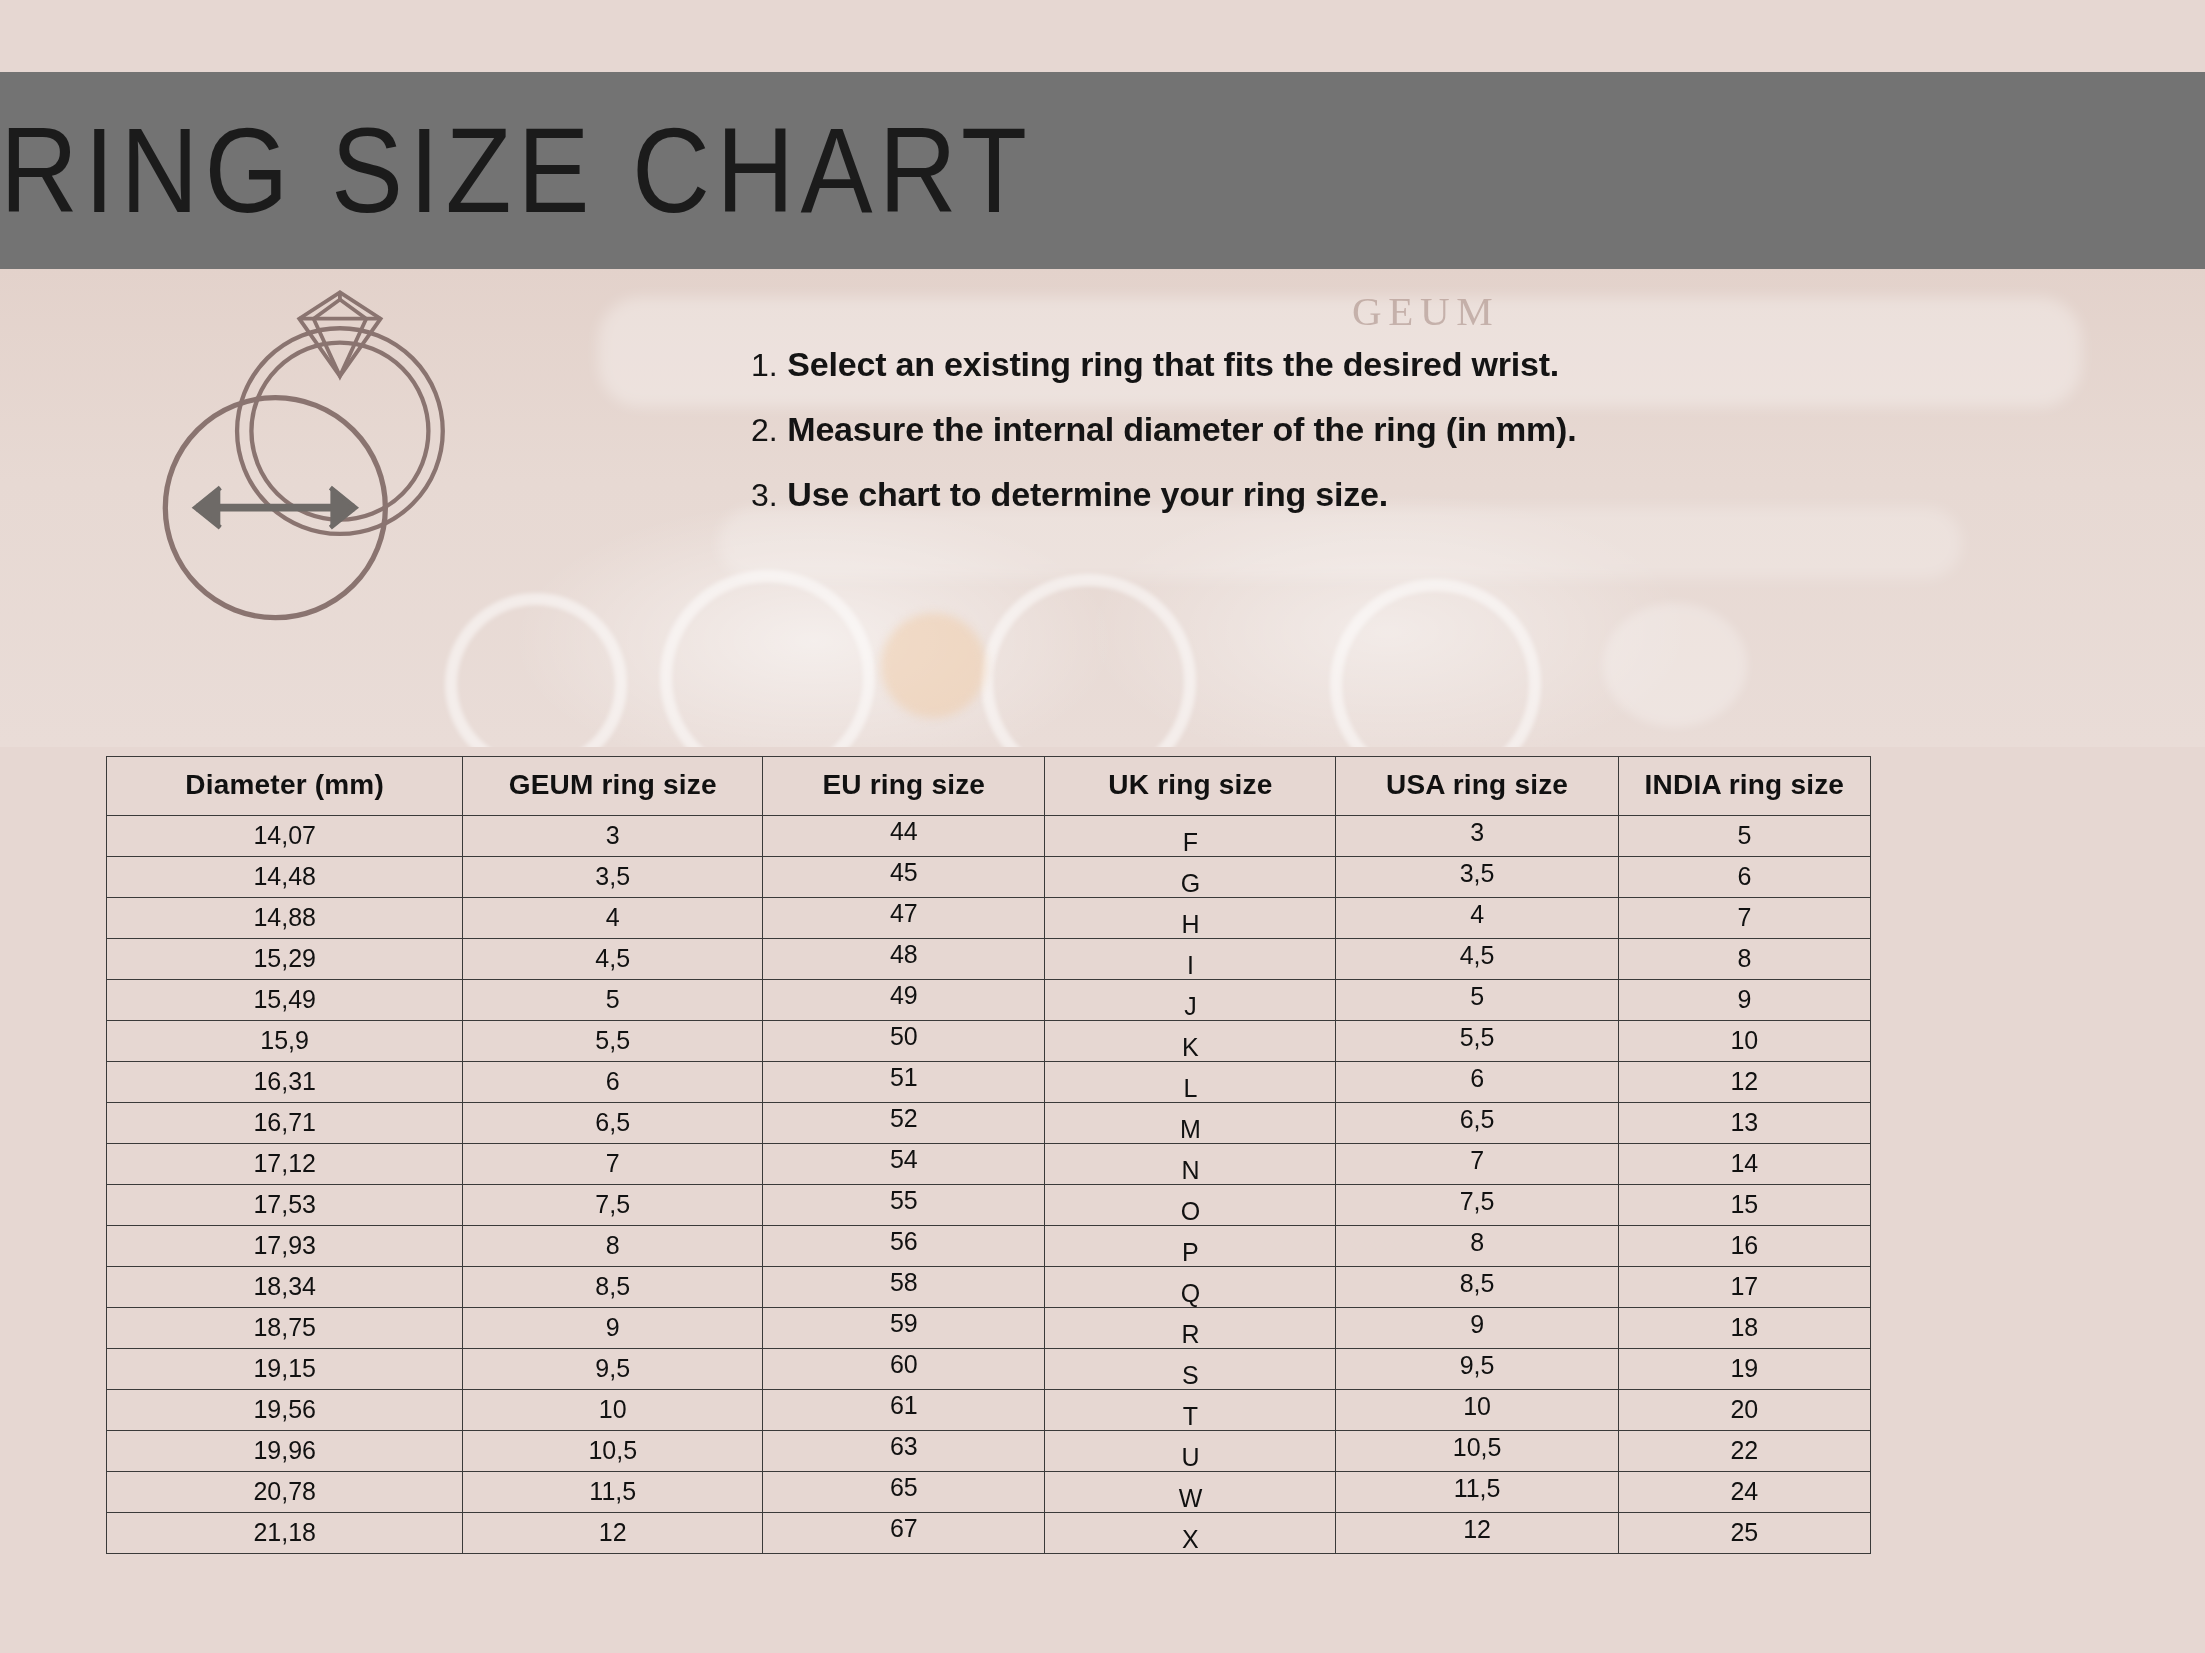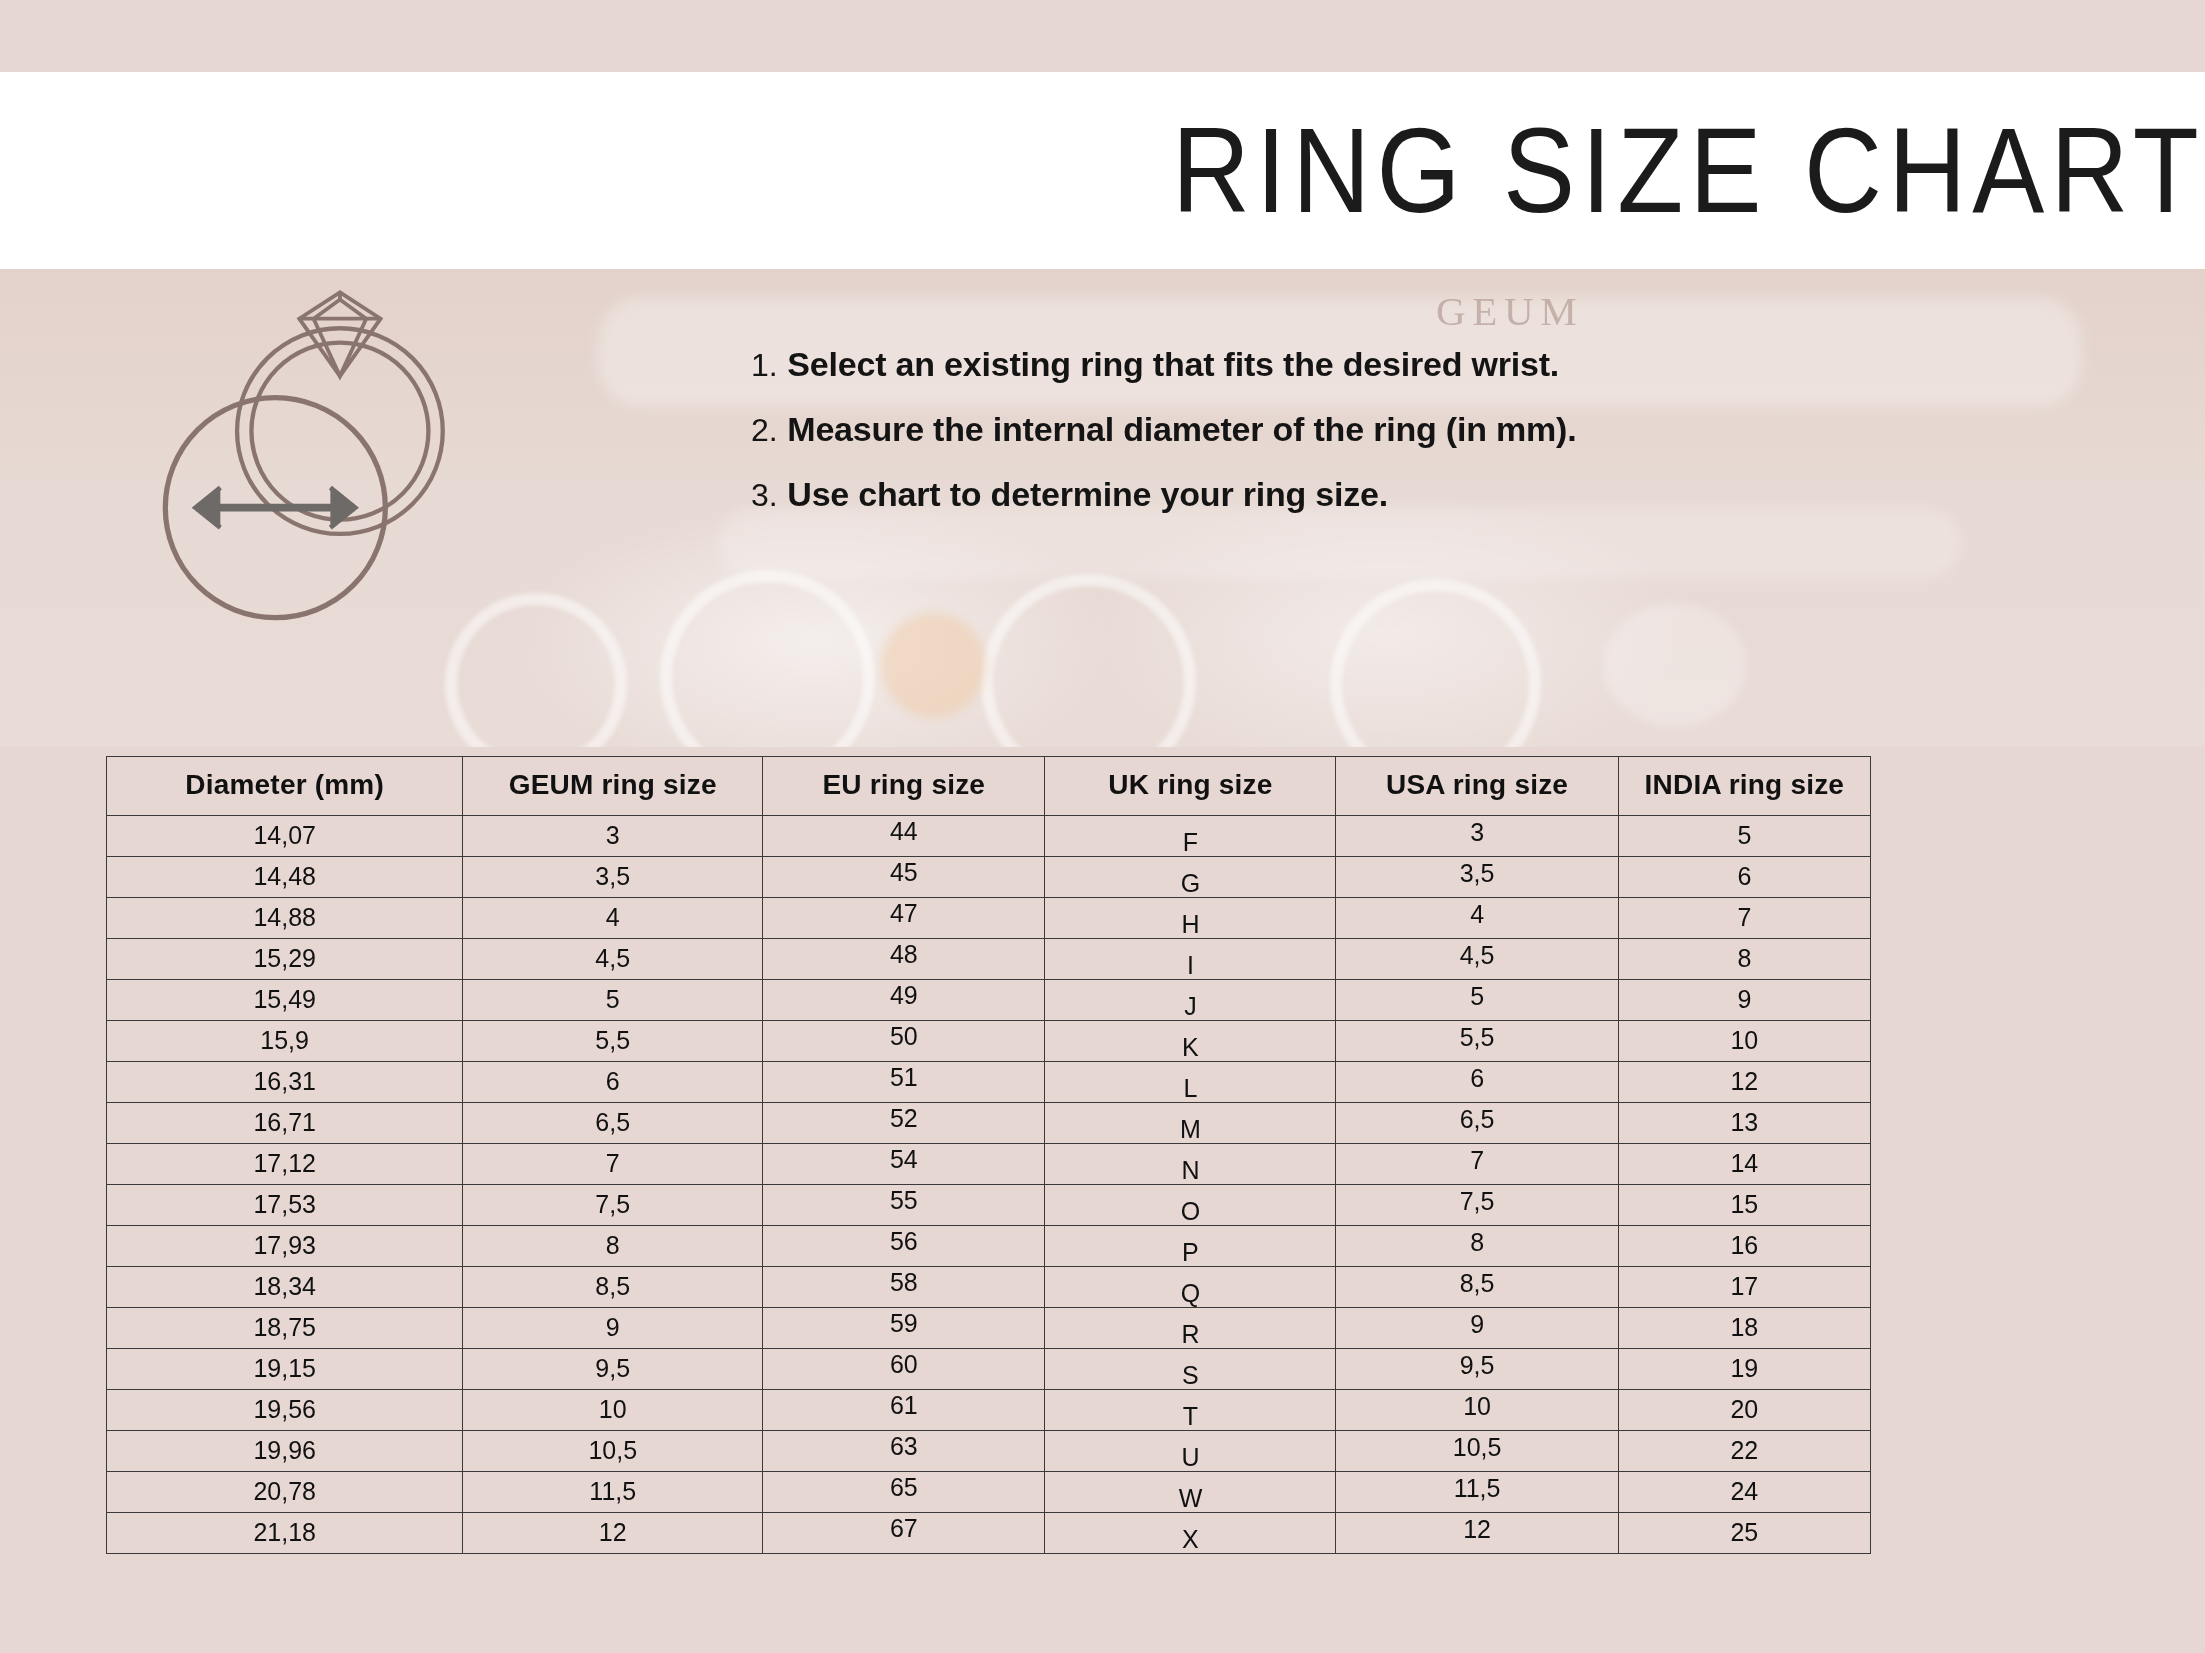--- a/index.html
+++ b/index.html
@@ -52,39 +52,39 @@
     filter: blur(1.9px);
   }
   .band-bar {
     position: absolute;
     background: rgba(255,255,255,0.30);
     filter: blur(6.7px);
     border-radius: 43px;
   }
   .band-watermark {
     position: absolute;
-    left: 1436px;
+    left: 1352px;
     top: 19px;
     font-size: 41px;
     letter-spacing: 6.7px;
     color: rgba(150,120,110,0.45);
     font-family: "Liberation Serif", serif;
   }
 
   
   .title-band {
     position: absolute;
     left: 0;
     top: 72px;
     width: 2205px;
     height: 197px;
-    background: #ffffff;
+    background: #737373;
     display: flex;
     align-items: center;
-    justify-content: flex-end;
+    justify-content: flex-start;
   }
   .title-text {
     font-size: 108px;
     letter-spacing: 6.2px;
     color: #1b1b1b;
     font-weight: 400;
     font-family: "Liberation Sans", sans-serif;
     line-height: 1;
     transform: scaleY(1.12);
   }

